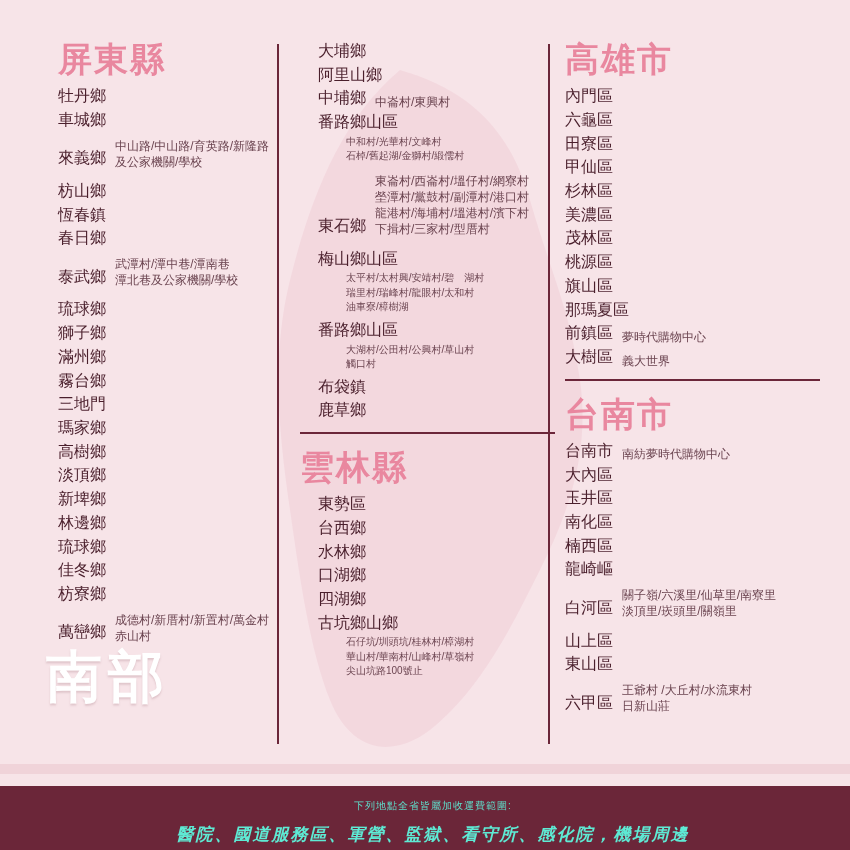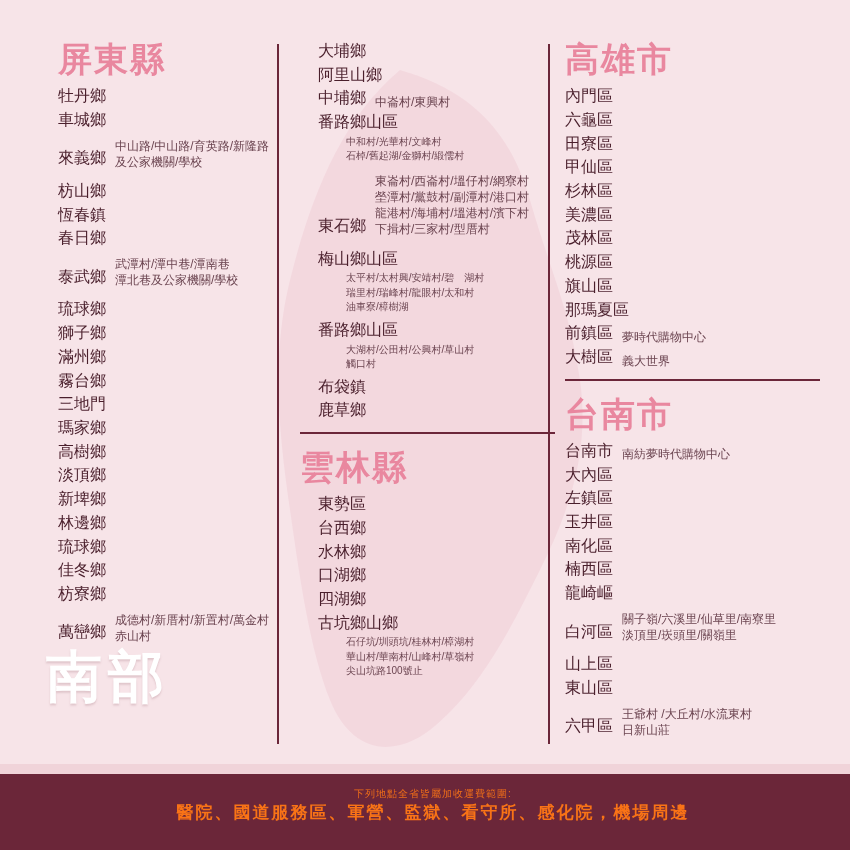--- a/index.html
+++ b/index.html
@@ -98,37 +98,39 @@
     color: #6b4450;
     line-height: 1.45;
     margin: 1px 0 4px 46px;
     white-space: pre-line;
   }
   .spacer { height: 9px; }
 
   .footer {
     position: absolute;
     left: 0; right: 0; bottom: 0;
-    height: 76px;
+    height: 64px;
     background: #6b2639;
     z-index: 4;
     text-align: center;
-    color: #f97316;
+    color: #5eead4;
     padding-left: 16px;
   }
   .footer .hint {
     font-size: 10px;
     margin-top: 13px;
     opacity: .92;
     letter-spacing: 1px;
   }
   .footer .main {
     font-size: 17px;
     font-weight: bold;
+    margin-top: 10px;
     letter-spacing: 2px;
+    font-style: italic;
   }
   .footer-rule {
     position: absolute;
     left: 0; right: 0; bottom: 76px;
     height: 10px;
     background: #f0d3d9;
     z-index: 4;
   }
 </style>
 </head>
@@ -331,23 +333,20 @@
 
     <div class="divider"></div>
     <div class="county-title sub">台南市</div>
 
     <div class="entry">
         <div class="name">台南市</div>
         <div class="note">南紡夢時代購物中心</div>
       </div>
     <div class="entry">
         <div class="name">大內區</div>
-      </div>
-    <div class="entry">
-        <div class="name">左鎮區</div>
       </div>
     <div class="entry">
         <div class="name">玉井區</div>
       </div>
     <div class="entry">
         <div class="name">南化區</div>
       </div>
     <div class="entry">
         <div class="name">楠西區</div>
       </div>

